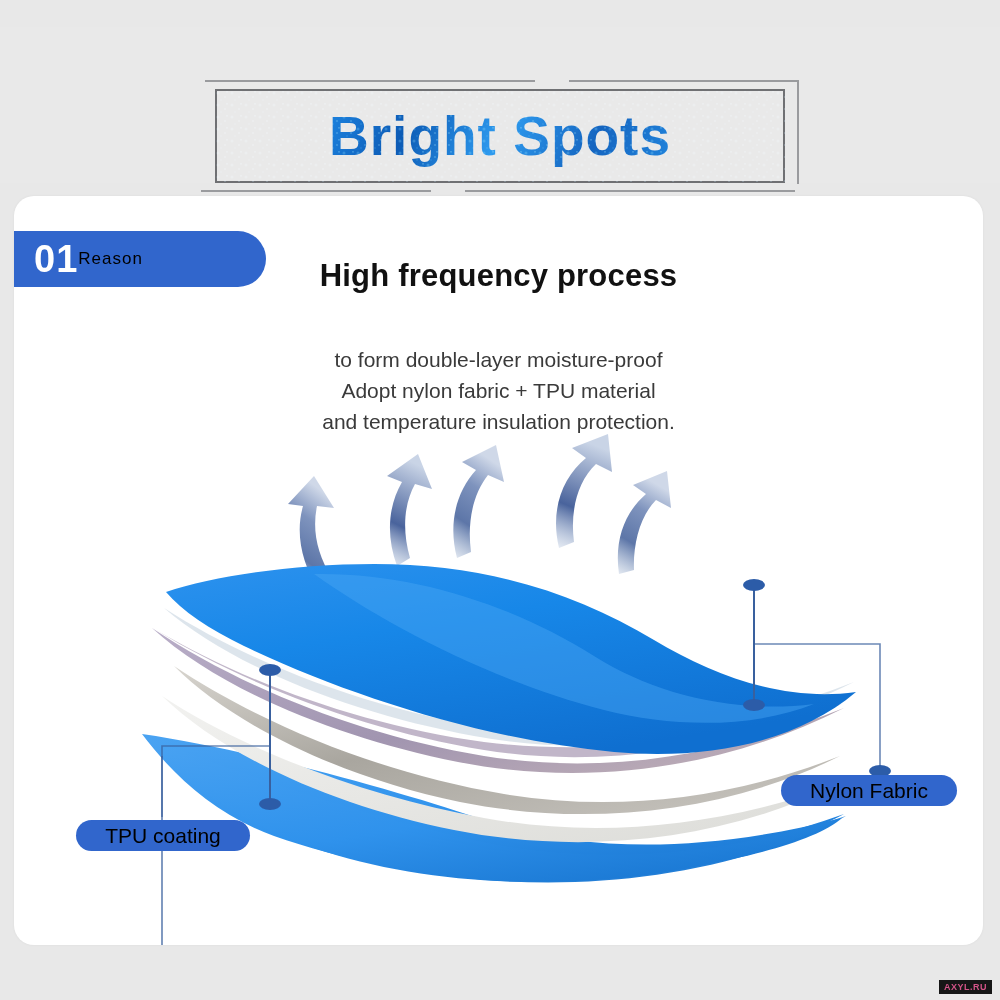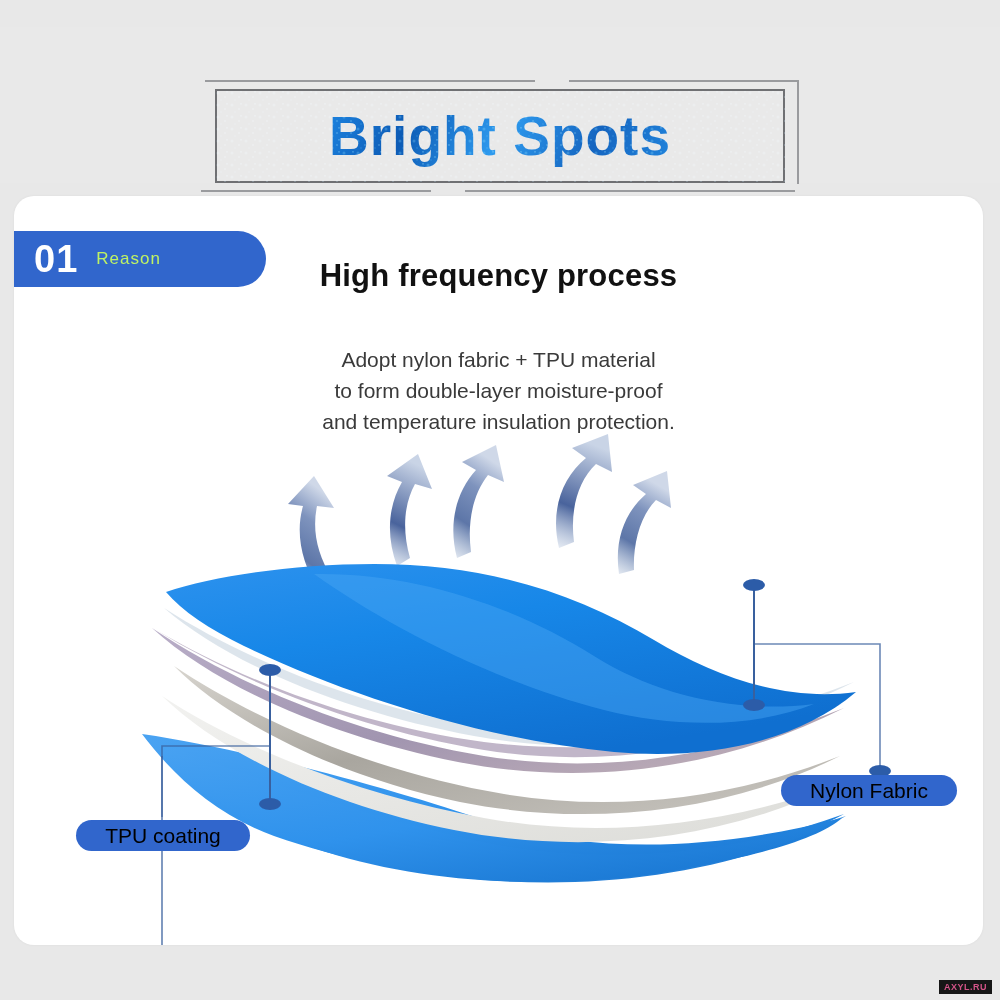--- a/index.html
+++ b/index.html
@@ -54,21 +54,21 @@
     position:absolute;left:14px;top:231px;width:252px;height:56px;
     background:#3166cc;
     border-top-right-radius:28px;border-bottom-right-radius:28px;
     display:flex;align-items:center;
   }
   #badge-number{
     color:#ffffff;font-size:38px;font-weight:bold;
     margin-left:20px;letter-spacing:1px;line-height:1;
   }
   #badge-word{
-    color:#bef264;font-size:17px;margin-left:18px;letter-spacing:1px;
+    color:#000000;font-size:17px;letter-spacing:1px;
   }
   
   #heading{
     position:absolute;left:14px;top:258px;width:969px;
     text-align:center;font-size:31px;font-weight:bold;color:#111;
     letter-spacing:.2px;
   }
   #paragraph{
     position:absolute;left:14px;top:344px;width:969px;
     text-align:center;font-size:21px;color:#3a3a3a;line-height:31px;
@@ -121,22 +121,22 @@
 
 <div id="card"></div>
 
 <div id="badge">
   <span id="badge-number">01</span>
   <span id="badge-word">Reason</span>
 </div>
 
 <div id="heading">High frequency process</div>
 <div id="paragraph">
+  <div>to form double-layer moisture-proof</div>
   <div>Adopt nylon fabric + TPU material</div>
-  <div>to form double-layer moisture-proof</div>
   <div>and temperature insulation protection.</div>
 </div>
 
 <svg id="diagram" viewBox="0 0 969 749">
   <defs>
     <linearGradient id="gArrow" x1="0" y1="1" x2="0.3" y2="0">
       <stop offset="0%" stop-color="#8fa6c8" stop-opacity="0.25"></stop>
       <stop offset="35%" stop-color="#5d76a8"></stop>
       <stop offset="70%" stop-color="#7e93bd"></stop>
       <stop offset="100%" stop-color="#cfd8e8"></stop>

